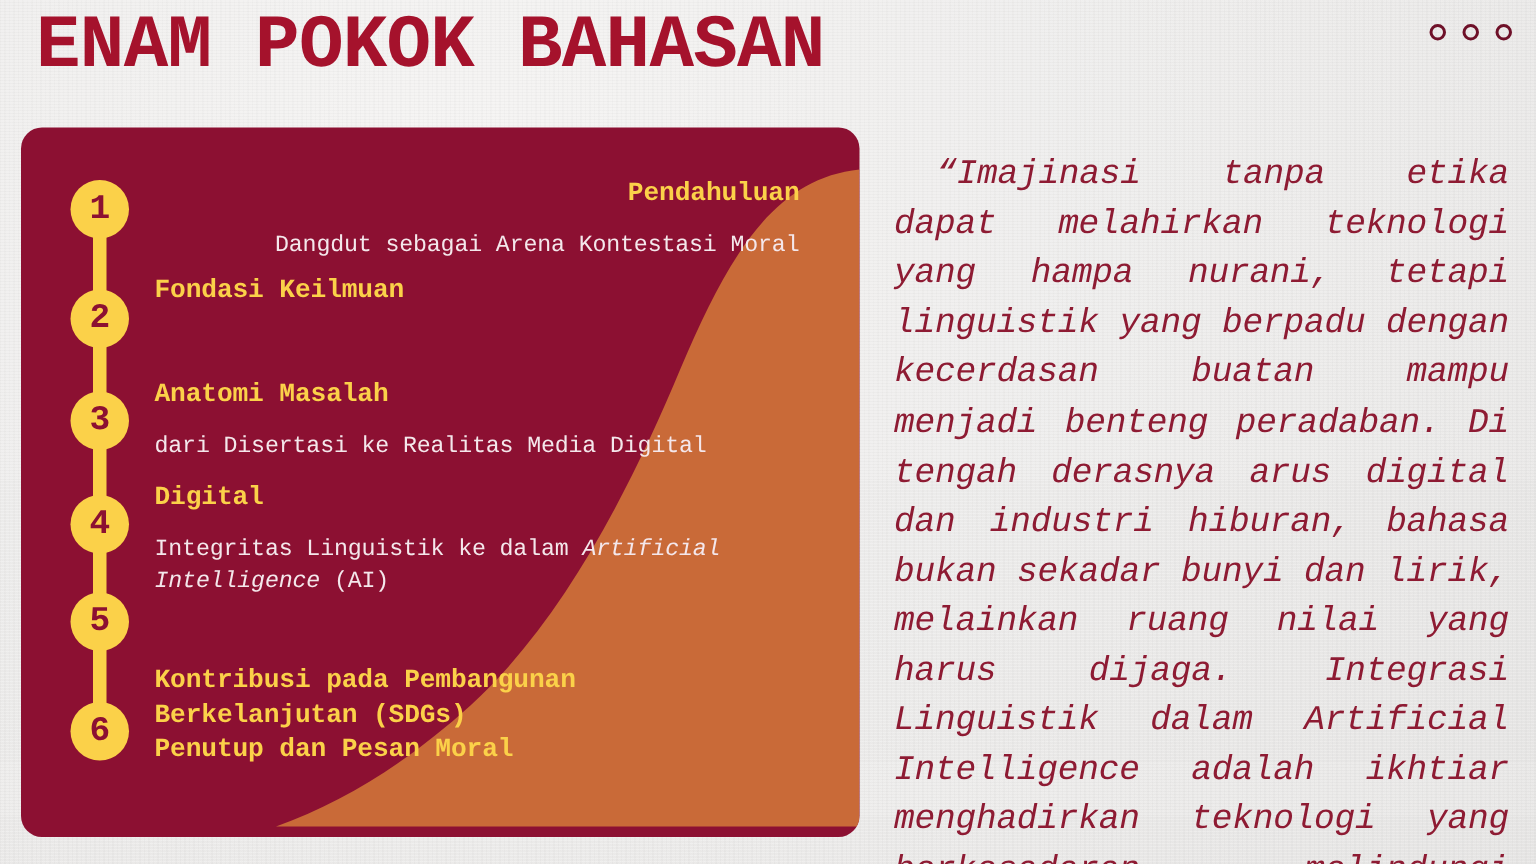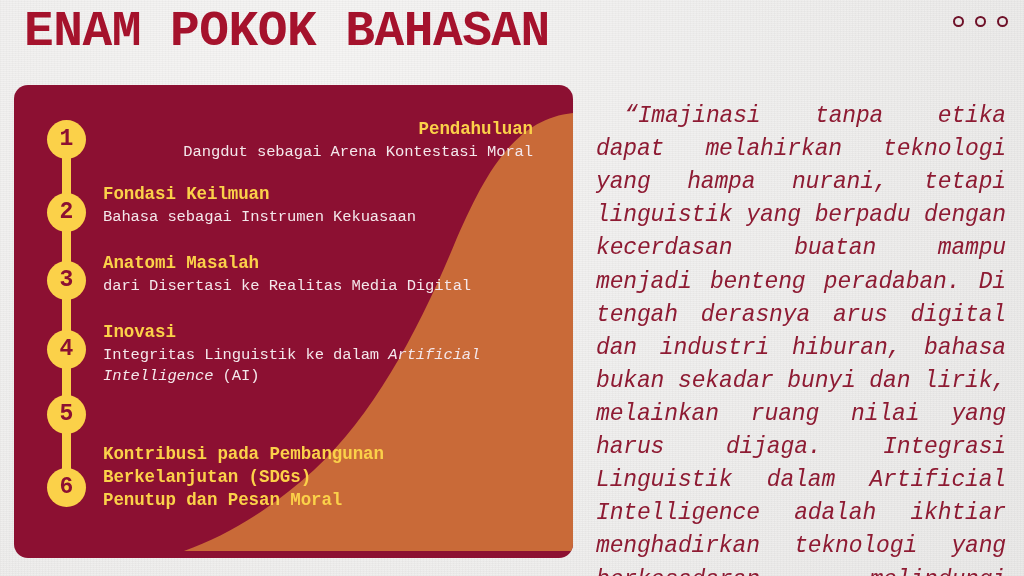--- a/index.html
+++ b/index.html
@@ -100,21 +100,21 @@
     font-weight:bold;
     color:#FBD149;
     line-height:1.30;
     letter-spacing:-0.1px;
   }
   .step-sub {
     font-size:15.5px;
     color:#F4E7EB;
     line-height:1.38;
     letter-spacing:-0.1px;
-    margin-top:1px;
+    margin-top:12px;
   }
   .step-sub i { font-style:italic; }
 
   
   #quote-panel {
     position:absolute;
     left:596px; top:100px;
     width:410px; height:466px;
   }
   #quote-text {
@@ -154,32 +154,31 @@
 
       <div class="step-circle" style="top:35px;">1</div>
       <div class="step-text" style="top:33px;text-align:right;">
         <div class="step-title">Pendahuluan</div>
         <div class="step-sub">Dangdut sebagai Arena Kontestasi Moral</div>
       </div>
 
       <div class="step-circle" style="top:108px;">2</div>
       <div class="step-text" style="top:98px;">
         <div class="step-title">Fondasi Keilmuan</div>
-        <div class="step-sub">Bahasa sebagai Instrumen Kekuasaan</div>
       </div>
 
       <div class="step-circle" style="top:176px;">3</div>
       <div class="step-text" style="top:167px;">
         <div class="step-title">Anatomi Masalah</div>
         <div class="step-sub">dari Disertasi ke Realitas Media Digital</div>
       </div>
 
       <div class="step-circle" style="top:245px;">4</div>
       <div class="step-text" style="top:236px;">
-        <div class="step-title">Inovasi</div>
+        <div class="step-title">Digital</div>
         <div class="step-sub"><span>Integritas Linguistik ke dalam </span><i>Artificial Intelligence</i><span> (AI)</span></div>
       </div>
 
       <div class="step-circle" style="top:310px;">5</div>
       <div class="step-text" style="top:310px; width:330px;margin-top:48px;">
         <div class="step-title">Kontribusi pada Pembangunan Berkelanjutan (SDGs)</div>
         <div class="step-sub"></div>
       </div>
 
       <div class="step-circle" style="top:383px;">6</div>

